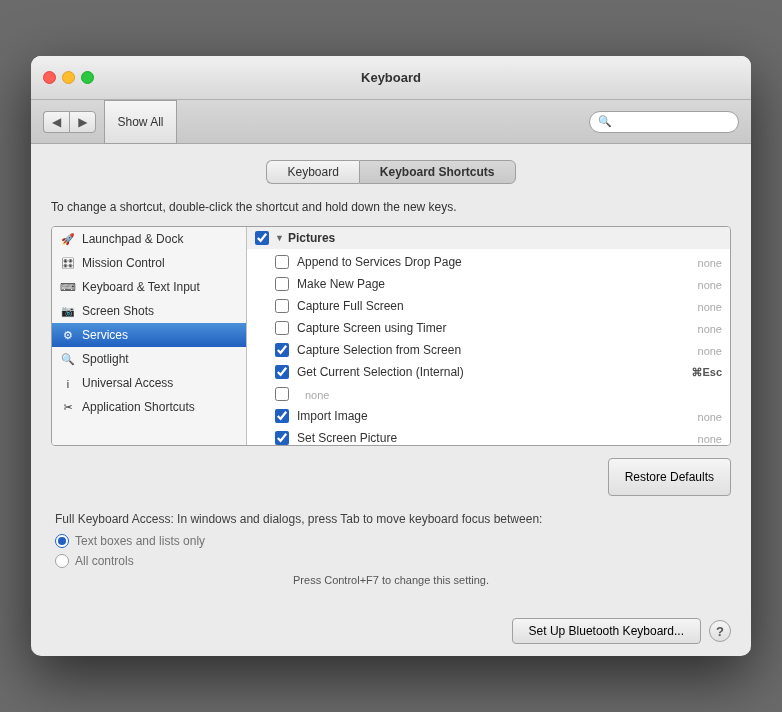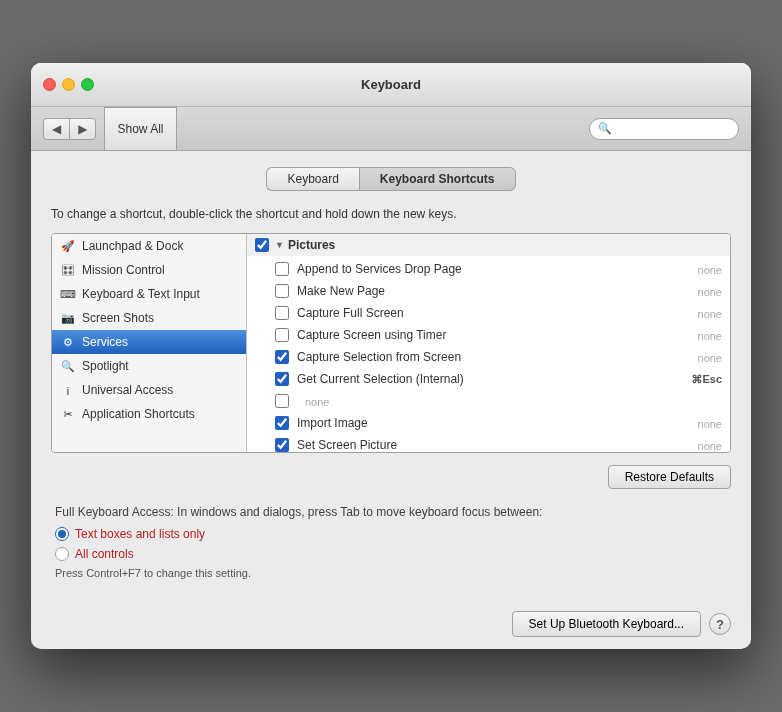--- a/index.html
+++ b/index.html
@@ -202,40 +202,40 @@
     .shortcut-key.has-key { color: #555; font-weight: bold; }
     .bottom-section {
       margin-top: 12px;
       display: flex;
       justify-content: flex-end;
     }
     .restore-btn {
       background: linear-gradient(to bottom, #f5f5f5, #e0e0e0);
       border: 1px solid #a0a0a0;
       border-radius: 4px;
-      padding: 4px 16px;
+      padding: 11px 16px;
       font-size: 12px;
       cursor: pointer;
     }
     .full-keyboard-section {
       margin-top: 16px;
       padding: 0 4px;
     }
     .fk-title {
       font-size: 12px;
       color: #404040;
       margin-bottom: 8px;
     }
     .radio-option {
       display: flex;
       align-items: center;
       gap: 6px;
       margin-bottom: 6px;
       font-size: 12px;
-      color: #b91c1c;
+      color: #737373;
       cursor: pointer;
     }
     .radio-btn {
       width: 14px;
       height: 14px;
       border-radius: 50%;
       border: 1px solid #a0a0a0;
       background: white;
       display: flex;
       align-items: center;
@@ -249,20 +249,21 @@
     .radio-inner {
       width: 8px;
       height: 8px;
       border-radius: 50%;
       background: #2060c0;
     }
     .fk-hint {
       font-size: 11px;
       color: #555;
       margin-top: 4px;
+      text-align: center;
     }
     .window-footer {
       display: flex;
       align-items: center;
       justify-content: flex-end;
       padding: 12px 20px;
       gap: 8px;
     }
     .bluetooth-btn {
       background: linear-gradient(to bottom, #f5f5f5, #e0e0e0);

